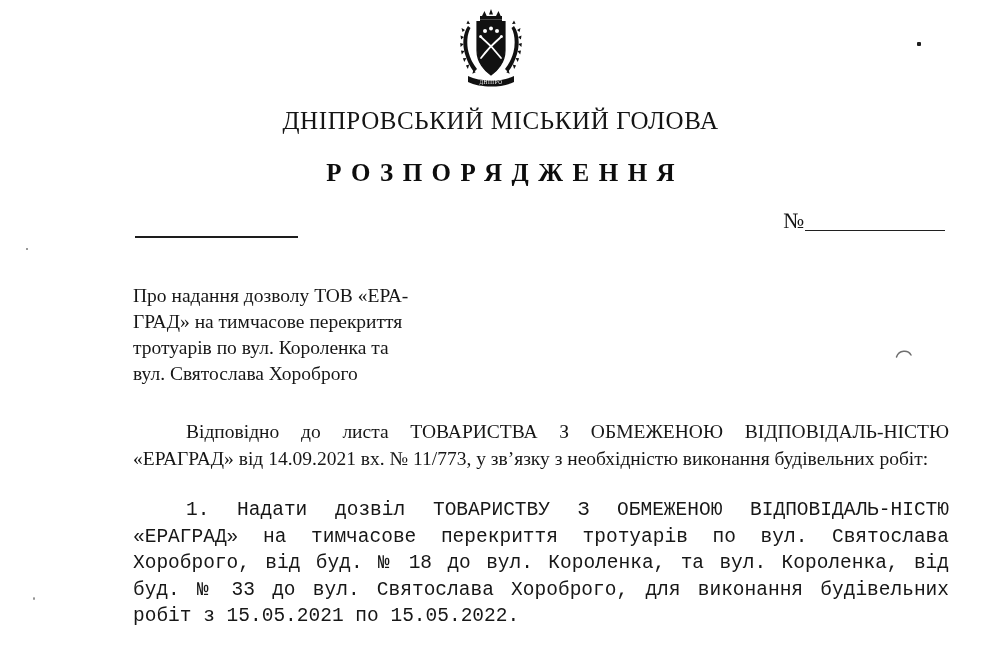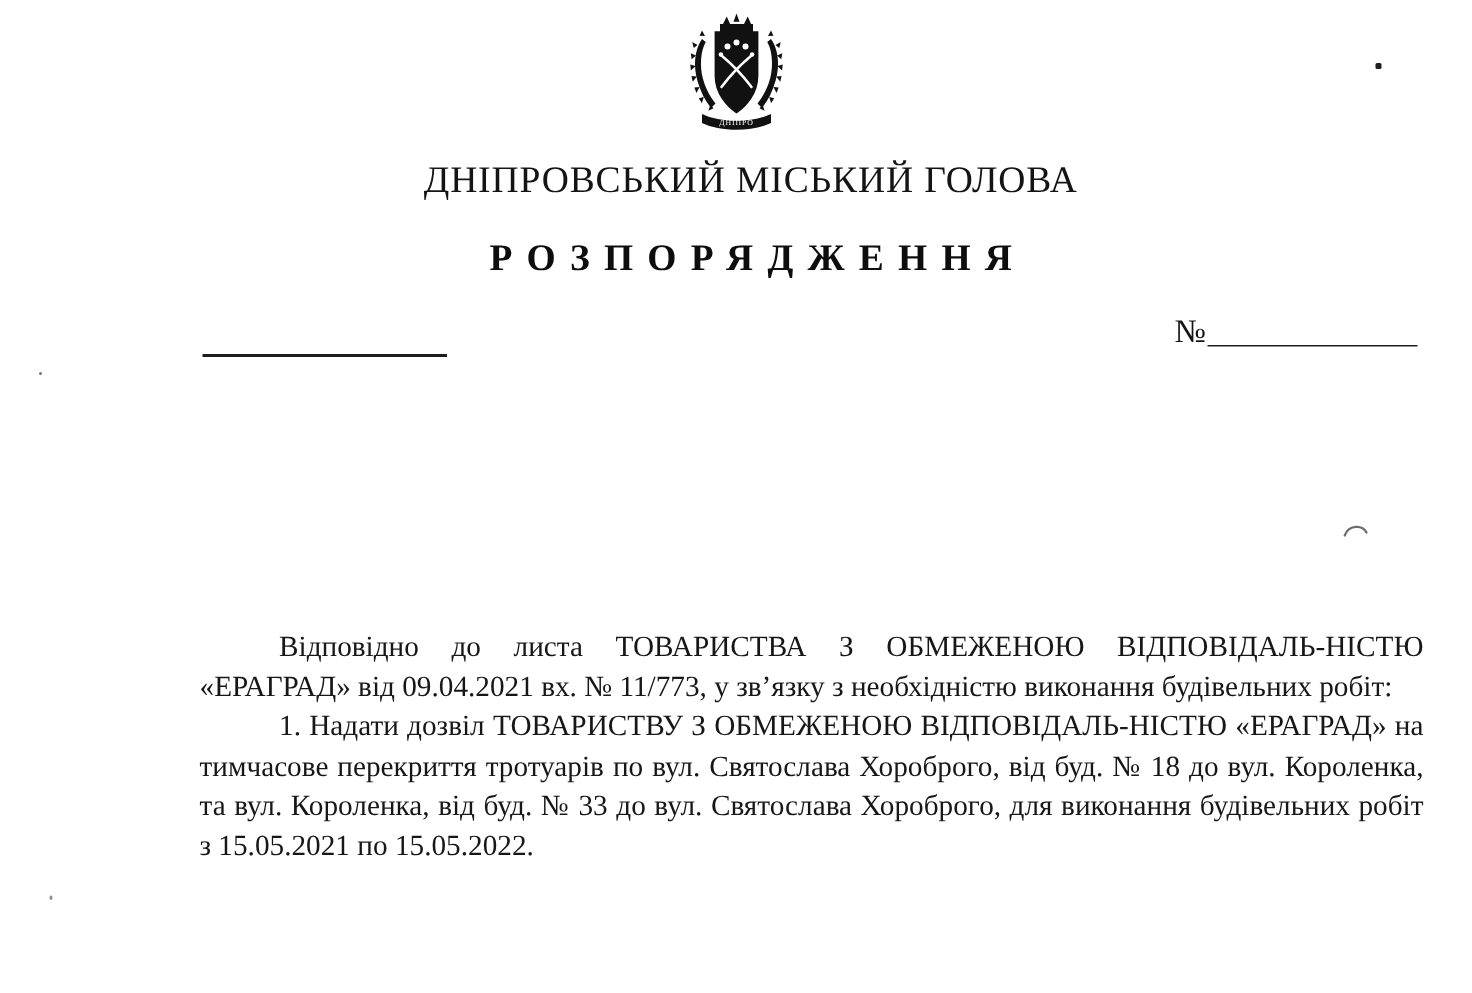--- a/index.html
+++ b/index.html
@@ -122,20 +122,22 @@
     font-size: 19.5px;
     line-height: 26.5px;
     text-align: justify;
     text-align-last: left;
     text-indent: 53px;
     hyphens: manual;
     color: #171717;
     margin: 0;
   }
   .para + .para {
+    margin-top: 25px;
+    font-family: Liberation Mono, monospace;
   }
 
   
   .speck {
     position: absolute;
     background: #8a8a8a;
     border-radius: 50%;
   }
   .speck-a { left: 26px;  top: 248px; width: 2px; height: 2px; background: #777; }
   .speck-b { left: 33px;  top: 597px; width: 2px; height: 3px; background: #8f8f8f; }
@@ -201,23 +203,27 @@
     <div class="doc-type">РОЗПОРЯДЖЕННЯ</div>
   </div>
 
   <div class="date-rule"></div>
 
   <div class="number-group">
     <span class="number-symbol">№</span>
     <span class="number-rule"></span>
   </div>
 
+  <div class="subject">Про надання дозволу ТОВ «ЕРА-
+ГРАД» на тимчасове перекриття
+тротуарів по вул. Короленка та
+вул. Святослава Хороброго</div>
 
   <div class="body-block">
-    <p class="para">Відповідно до листа ТОВАРИСТВА З ОБМЕЖЕНОЮ ВІДПОВІДАЛЬ-НІСТЮ «ЕРАГРАД» від 09.04.2021 вх. № 11/773, у зв’язку з необхідністю виконання будівельних робіт:</p>
+    <p class="para">Відповідно до листа ТОВАРИСТВА З ОБМЕЖЕНОЮ ВІДПОВІДАЛЬ-НІСТЮ «ЕРАГРАД» від 14.09.2021 вх. № 11/773, у зв’язку з необхідністю виконання будівельних робіт:</p>
     <p class="para">1. Надати дозвіл ТОВАРИСТВУ З ОБМЕЖЕНОЮ ВІДПОВІДАЛЬ-НІСТЮ «ЕРАГРАД» на тимчасове перекриття тротуарів по вул. Святослава Хороброго, від буд. № 18 до вул. Короленка, та вул. Короленка, від буд. № 33 до вул. Святослава Хороброго, для виконання будівельних робіт з 15.05.2021 по 15.05.2022.</p>
   </div>
 
   <div class="speck speck-a"></div>
   <div class="speck speck-b"></div>
   <div class="speck speck-c"></div>
   <div class="arc-mark">
     <svg width="18" height="12" viewBox="0 0 18 12" aria-hidden="true">
       <path d="M1.5 10 C4 3 13 2.5 16 8" fill="none" stroke="#6e6e6e" stroke-width="1.5" stroke-linecap="round"></path>
     </svg>

